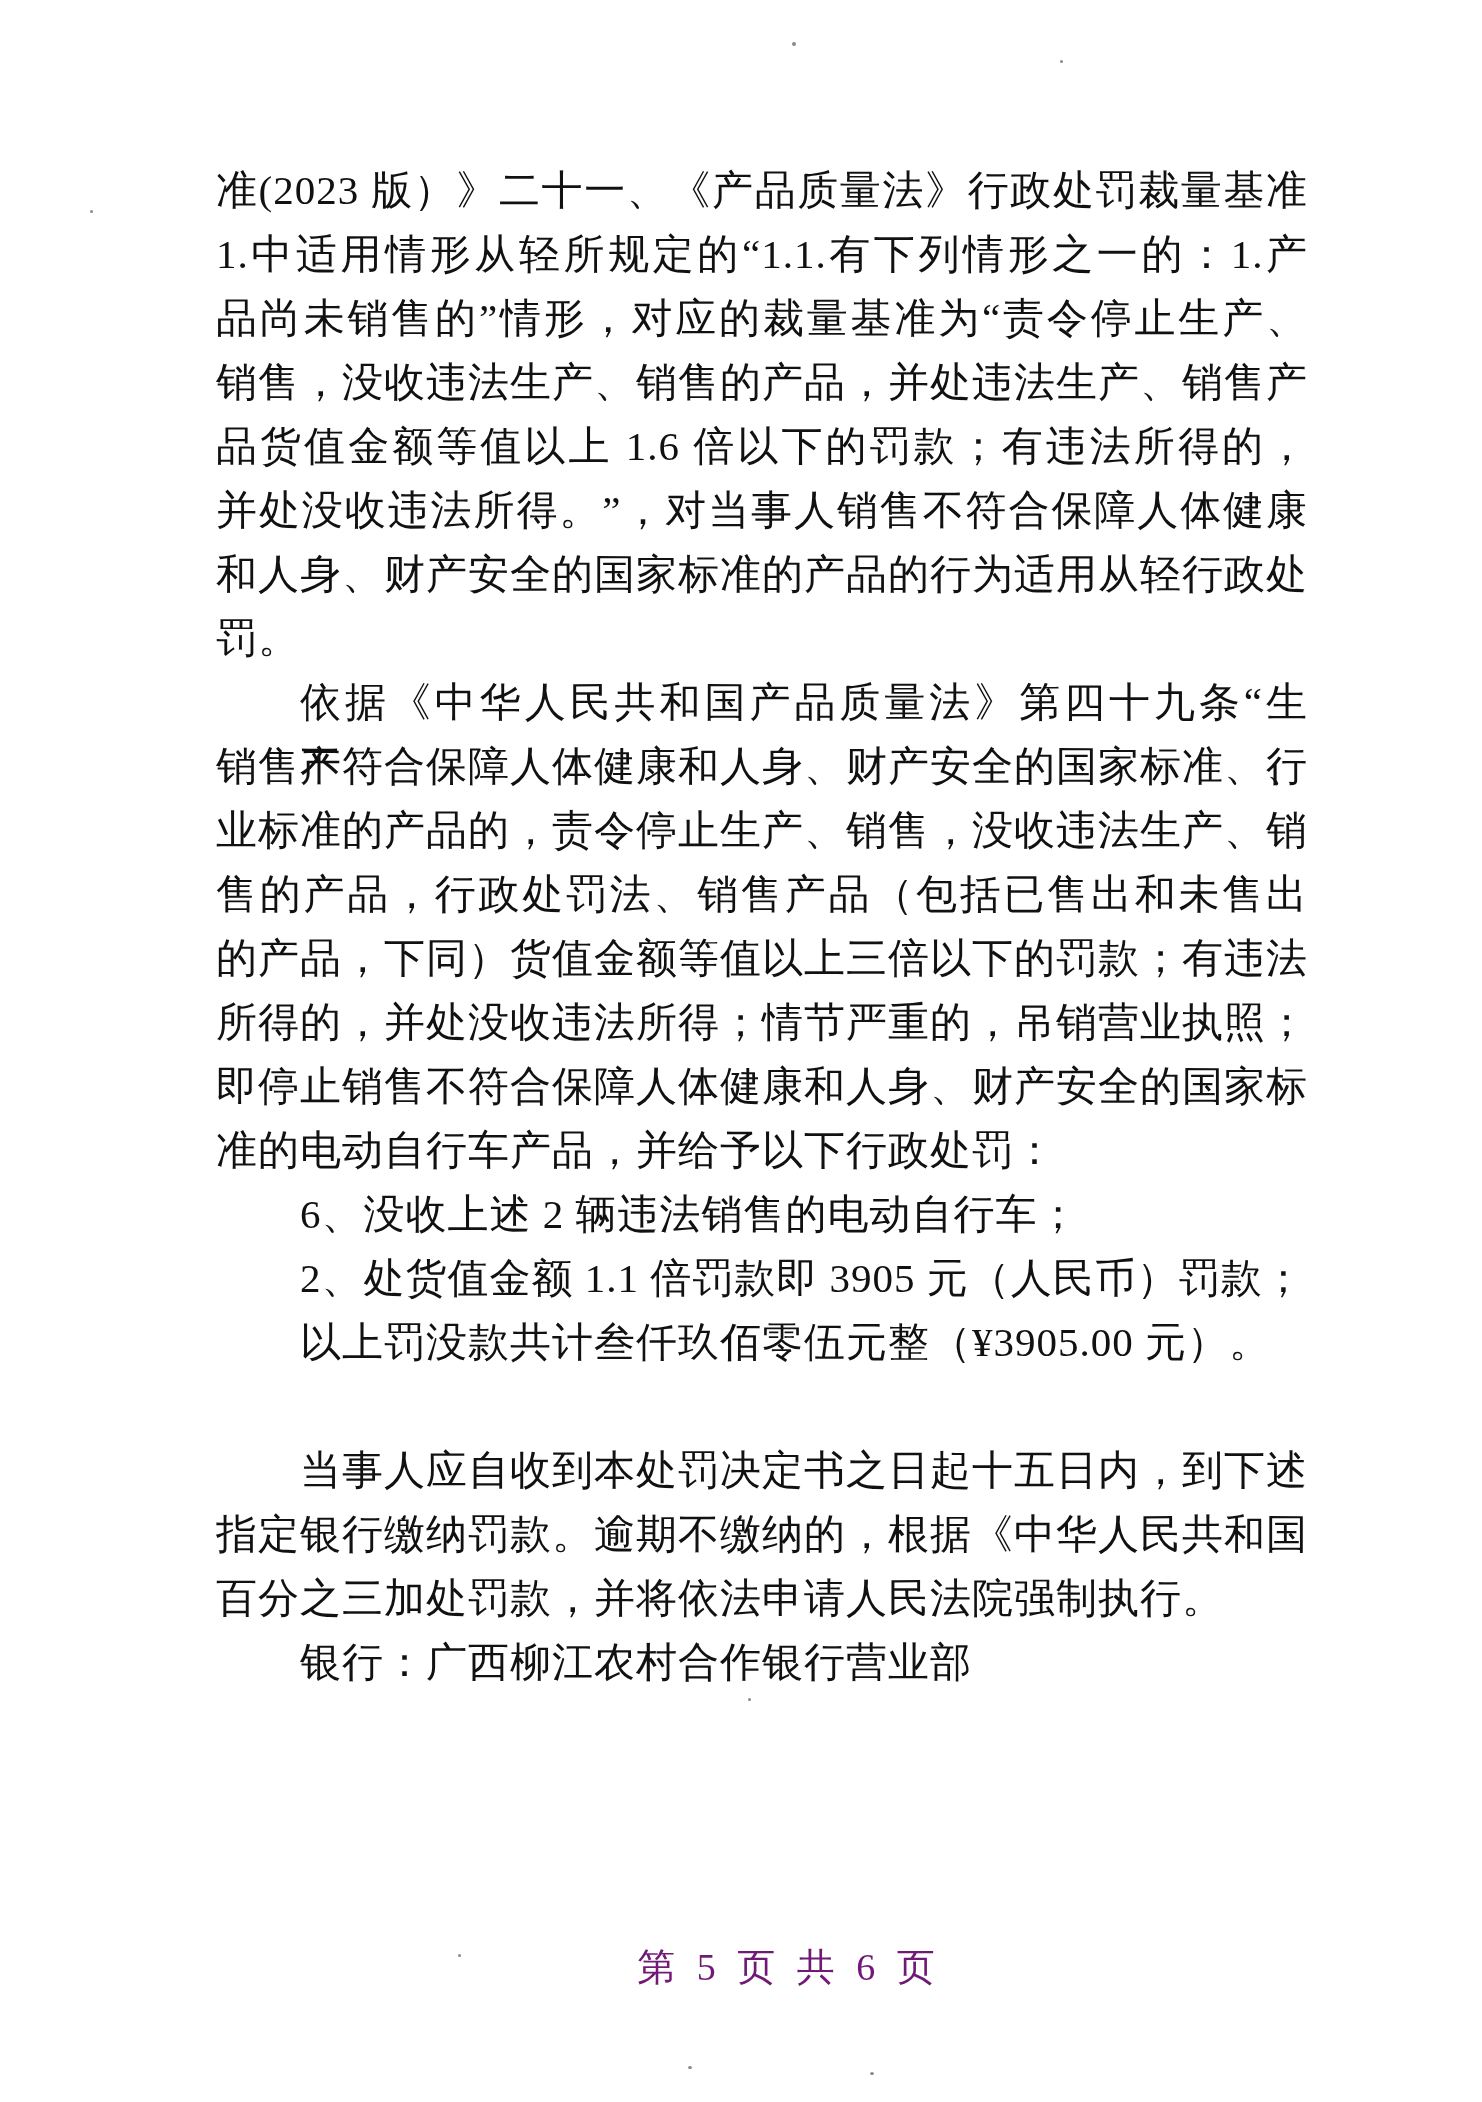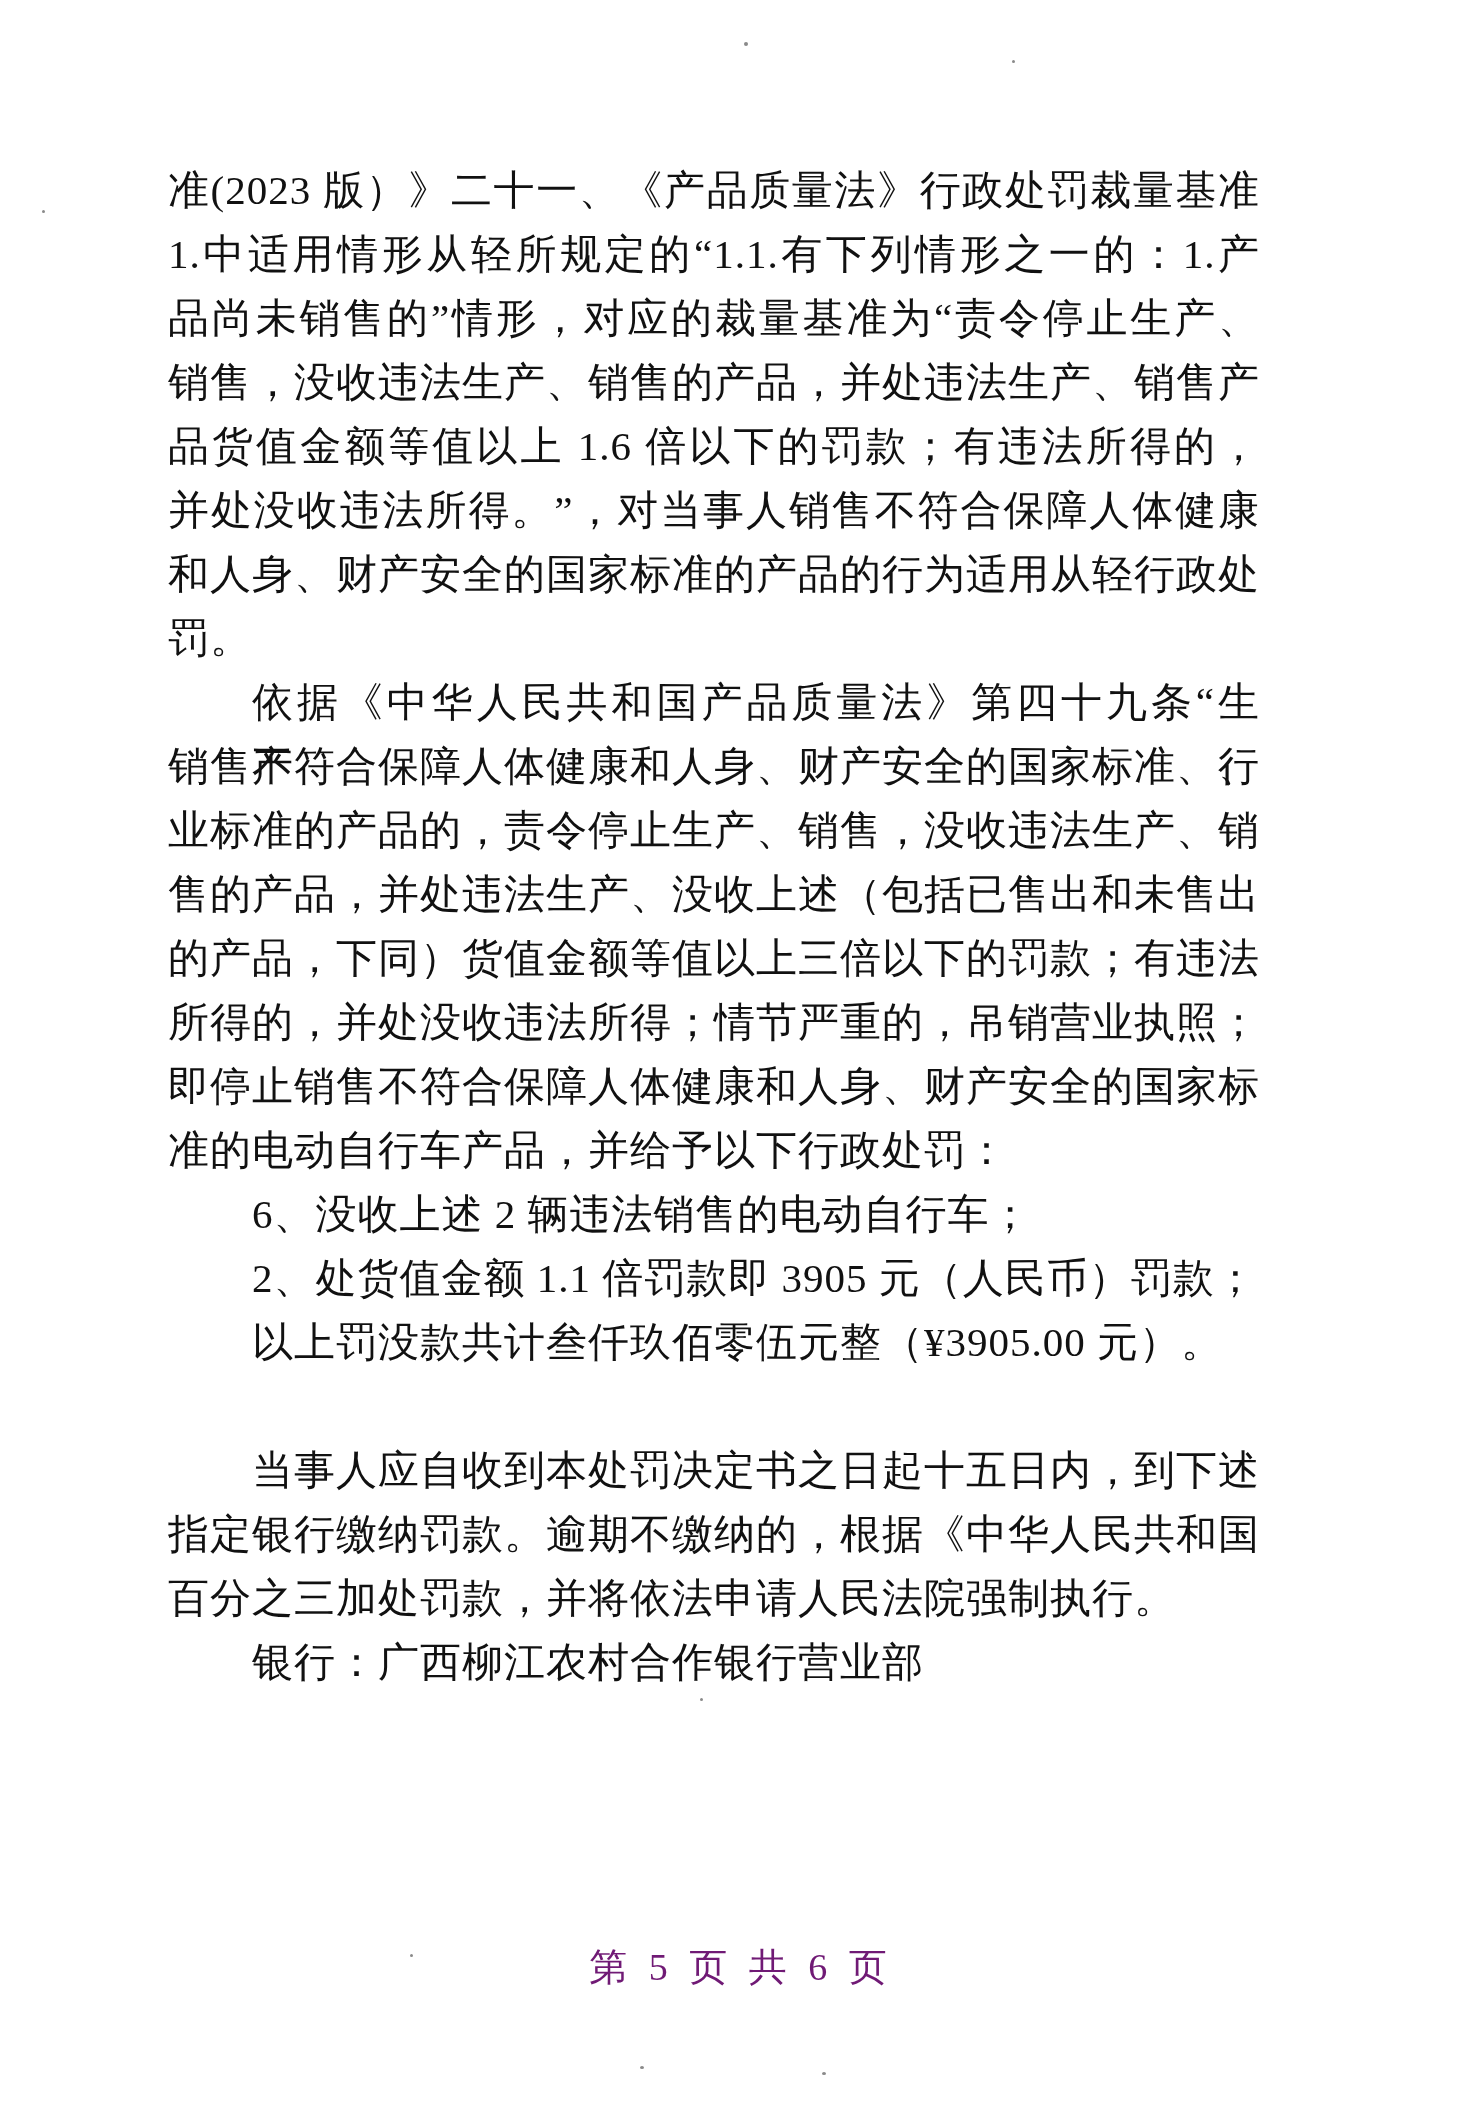--- a/index.html
+++ b/index.html
@@ -8,20 +8,21 @@
     background: #ffffff;
   }
   .page {
     position: relative;
     width: 1292px;
     height: 2102px;
     background: #ffffff;
     overflow: hidden;
     font-family: "Liberation Serif", "DejaVu Serif", serif;
     color: #111111;
+    margin-left: 48px;
   }
   .text-block {
     position: absolute;
     left: 168px;
     top: 158px;
     width: 1092px;
   }
   .line {
     font-size: 41px;
     line-height: 64px;
@@ -82,21 +83,21 @@
       <div class="line stretch">1.中适用情形从轻所规定的“1.1.有下列情形之一的：1.产</div>
       <div class="line stretch">品尚未销售的”情形，对应的裁量基准为“责令停止生产、</div>
       <div class="line stretch">销售，没收违法生产、销售的产品，并处违法生产、销售产</div>
       <div class="line stretch">品货值金额等值以上 1.6 倍以下的罚款；有违法所得的，</div>
       <div class="line stretch">并处没收违法所得。”，对当事人销售不符合保障人体健康</div>
       <div class="line stretch">和人身、财产安全的国家标准的产品的行为适用从轻行政处</div>
       <div class="line">罚。</div>
       <div class="line stretch indent2">依据《中华人民共和国产品质量法》第四十九条“生产、</div>
       <div class="line stretch">销售不符合保障人体健康和人身、财产安全的国家标准、行</div>
       <div class="line stretch">业标准的产品的，责令停止生产、销售，没收违法生产、销</div>
-      <div class="line stretch">售的产品，并处违法生产、没收上述（包括已售出和未售出</div>
+      <div class="line stretch">售的产品，行政处罚法、销售产品（包括已售出和未售出</div>
       <div class="line stretch">的产品，下同）货值金额等值以上三倍以下的罚款；有违法</div>
       <div class="line stretch">所得的，并处没收违法所得；情节严重的，吊销营业执照；</div>
       <div class="line stretch">即停止销售不符合保障人体健康和人身、财产安全的国家标</div>
       <div class="line">准的电动自行车产品，并给予以下行政处罚：</div>
       <div class="line indent2">6、没收上述 2 辆违法销售的电动自行车；</div>
       <div class="line indent2">2、处货值金额 1.1 倍罚款即 3905 元（人民币）罚款；</div>
       <div class="line indent2">以上罚没款共计叁仟玖佰零伍元整（¥3905.00 元）。</div>
       <div class="line stretch indent2 gap-before">当事人应自收到本处罚决定书之日起十五日内，到下述</div>
       <div class="line stretch">指定银行缴纳罚款。逾期不缴纳的，根据《中华人民共和国</div>
       <div class="line">百分之三加处罚款，并将依法申请人民法院强制执行。</div>

